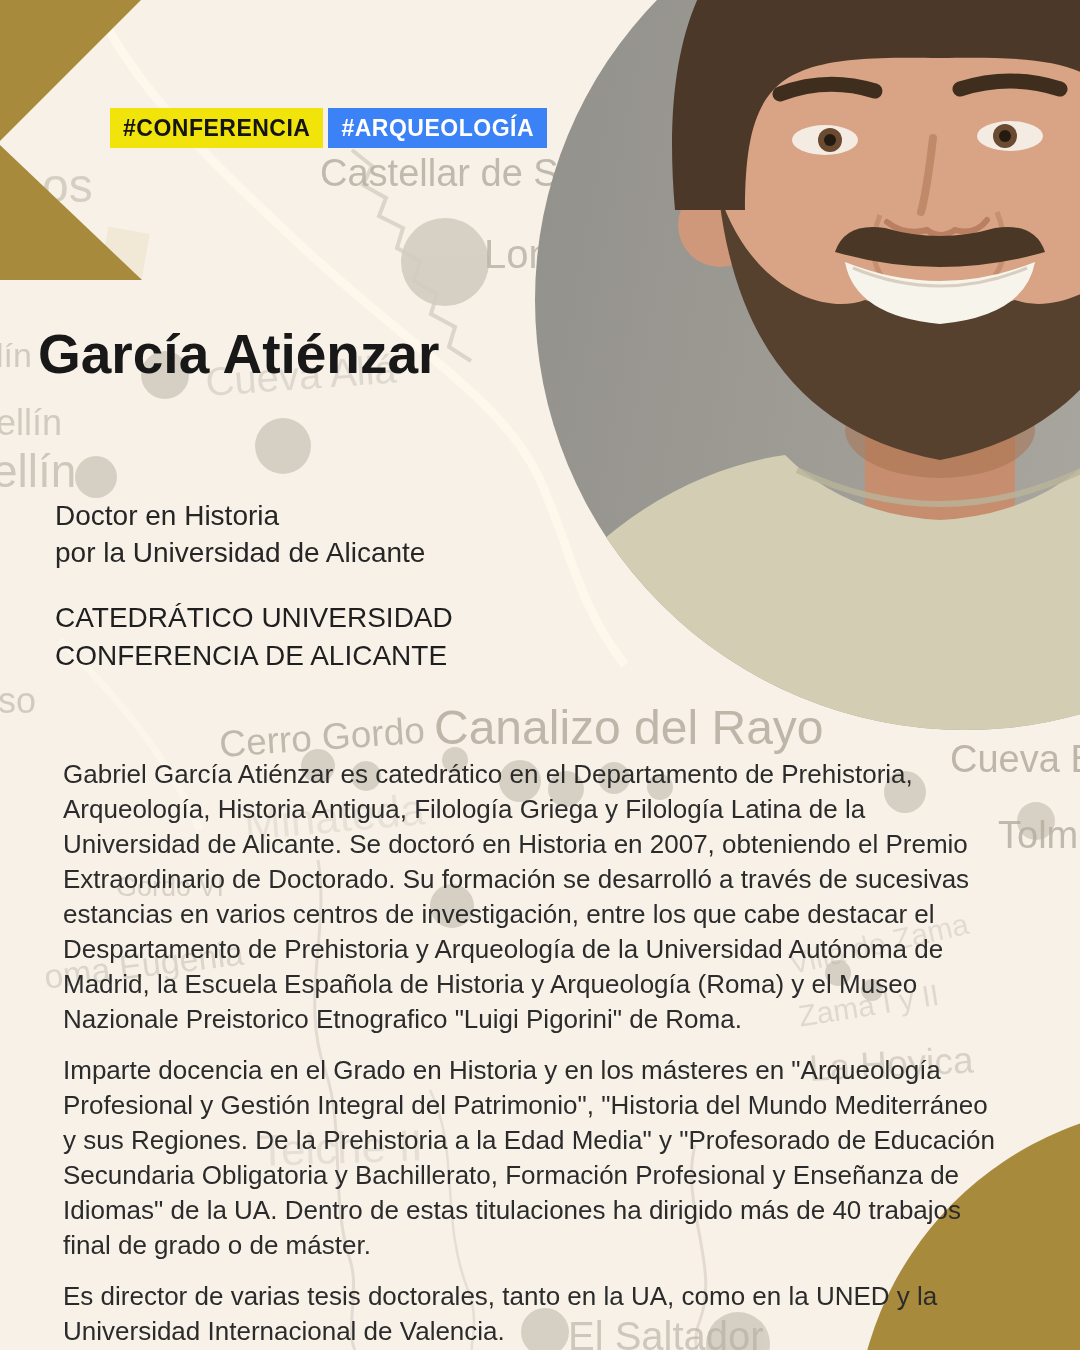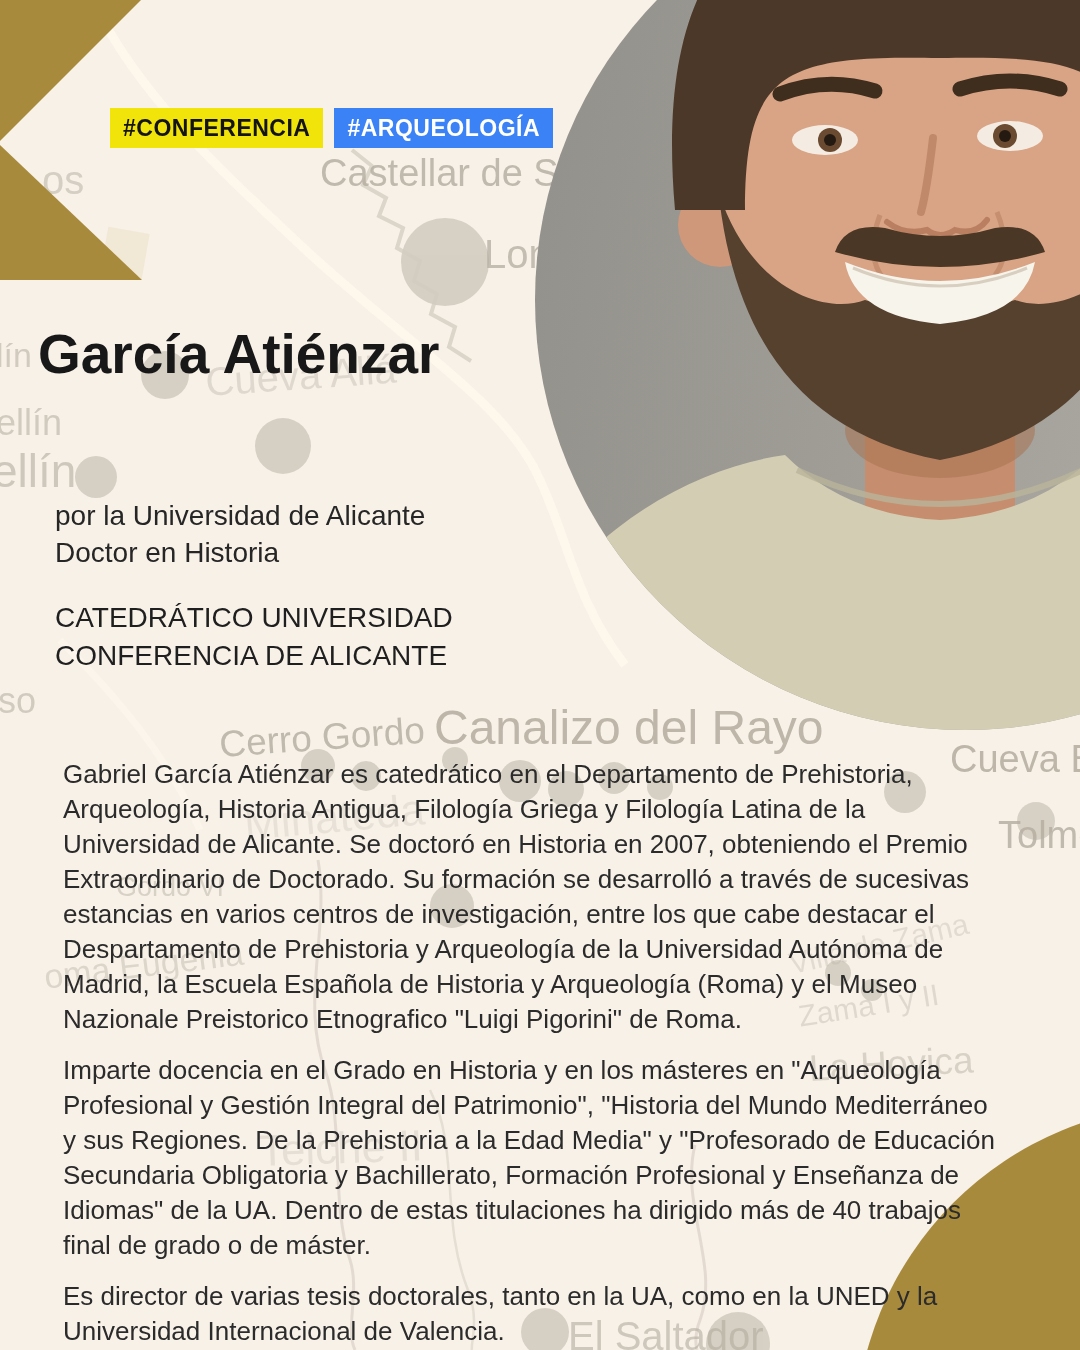--- a/index.html
+++ b/index.html
@@ -28,21 +28,21 @@
     position:absolute;left:855px;top:1105px;width:670px;height:670px;
     border-radius:50%;background:#a88a3c;
   }
   
   .photo-circle{
     position:absolute;left:535px;top:-130px;width:860px;height:860px;
     border-radius:50%;overflow:hidden;
     background:linear-gradient(100deg,#92908a 0%,#a3a09a 50%,#b5b1a8 100%);
   }
   
-  .badges{position:absolute;left:110px;top:108px;display:flex;gap:11px;align-items:center;}
+  .badges{position:absolute;left:110px;top:108px;display:flex;gap:5px;align-items:center;}
   .badge{
     height:40px;line-height:40px;padding:0 13px;font-size:23px;
     font-weight:bold;letter-spacing:.5px;white-space:nowrap;
   }
   .badge-yellow{background:#f0e40a;color:#141414;}
   .badge-green{background:#3b82f6;color:#ffffff;}
   
   .title{
     position:absolute;left:38px;top:316px;font-size:55px;line-height:76px;
     font-weight:bold;color:#181818;letter-spacing:0;
@@ -90,21 +90,21 @@
         <circle cx="905" cy="792" r="21"></circle>
       <circle cx="1036" cy="821" r="19"></circle>
         <circle cx="452" cy="906" r="22"></circle>
       <circle cx="838" cy="973" r="13"></circle>
         <circle cx="872" cy="990" r="11"></circle>
       <circle cx="545" cy="1332" r="24"></circle>
         <circle cx="738" cy="1344" r="32"></circle>
     </g>
   </svg>
 
-  <span class="maplabel" style="left:42px;top:158px;font-size:40px;opacity:.5">os</span>
+  <span class="maplabel" style="left:42px;top:158px;font-size:48px;opacity:.5">os</span>
   <span class="maplabel" style="left:320px;top:152px;font-size:38px;opacity:.8">Castellar de Sier</span>
   <span class="maplabel" style="left:484px;top:232px;font-size:40px;opacity:.75">Lom</span>
   <span class="maplabel" style="left:-4px;top:336px;font-size:34px;opacity:.55">lín</span>
   <span class="maplabel" style="left:204px;top:360px;font-size:40px;opacity:.35;transform:rotate(-4deg)">Cueva Allá</span>
   <span class="maplabel" style="left:-4px;top:402px;font-size:36px;opacity:.55">ellín</span>
   <span class="maplabel" style="left:-8px;top:444px;font-size:46px;opacity:.6">ellín</span>
   <span class="maplabel" style="left:-2px;top:680px;font-size:36px;opacity:.55">so</span>
   <span class="maplabel" style="left:218px;top:724px;font-size:37px;opacity:.8;transform:rotate(-4deg)">Cerro Gordo</span>
   <span class="maplabel" style="left:434px;top:700px;font-size:48px;opacity:.85">Canalizo del Rayo</span>
   <span class="maplabel" style="left:950px;top:738px;font-size:38px;opacity:.85">Cueva Bla</span>
@@ -166,22 +166,22 @@
   <div class="badges">
     <span class="badge badge-yellow">#CONFERENCIA</span>
     <span class="badge badge-green">#ARQUEOLOGÍA</span>
   </div>
 
   <div class="title">
     <div>García Atiénzar</div>
   </div>
 
   <div class="degree">
+    <div>Doctor en Historia</div>
     <div>por la Universidad de Alicante</div>
-    <div>Doctor en Historia</div>
   </div>
 
   <div class="position">
     <div>CATEDRÁTICO UNIVERSIDAD</div>
     <div>CONFERENCIA DE ALICANTE</div>
   </div>
 
   <div class="bio">
     <div>Gabriel García Atiénzar es catedrático en el Departamento de Prehistoria, Arqueología, Historia Antigua, Filología Griega y Filología Latina de la Universidad de Alicante. Se doctoró en Historia en 2007, obteniendo el Premio Extraordinario de Doctorado. Su formación se desarrolló a través de sucesivas estancias en varios centros de investigación, entre los que cabe destacar el Despartamento de Prehistoria y Arqueología de la Universidad Autónoma de Madrid, la Escuela Española de Historia y Arqueología (Roma) y el Museo Nazionale Preistorico Etnografico "Luigi Pigorini" de Roma.</div>
     <div>Imparte docencia en el Grado en Historia y en los másteres en "Arqueología Profesional y Gestión Integral del Patrimonio", "Historia del Mundo Mediterráneo y sus Regiones. De la Prehistoria a la Edad Media" y "Profesorado de Educación Secundaria Obligatoria y Bachillerato, Formación Profesional y Enseñanza de Idiomas" de la UA. Dentro de estas titulaciones ha dirigido más de 40 trabajos final de grado o de máster.</div>

